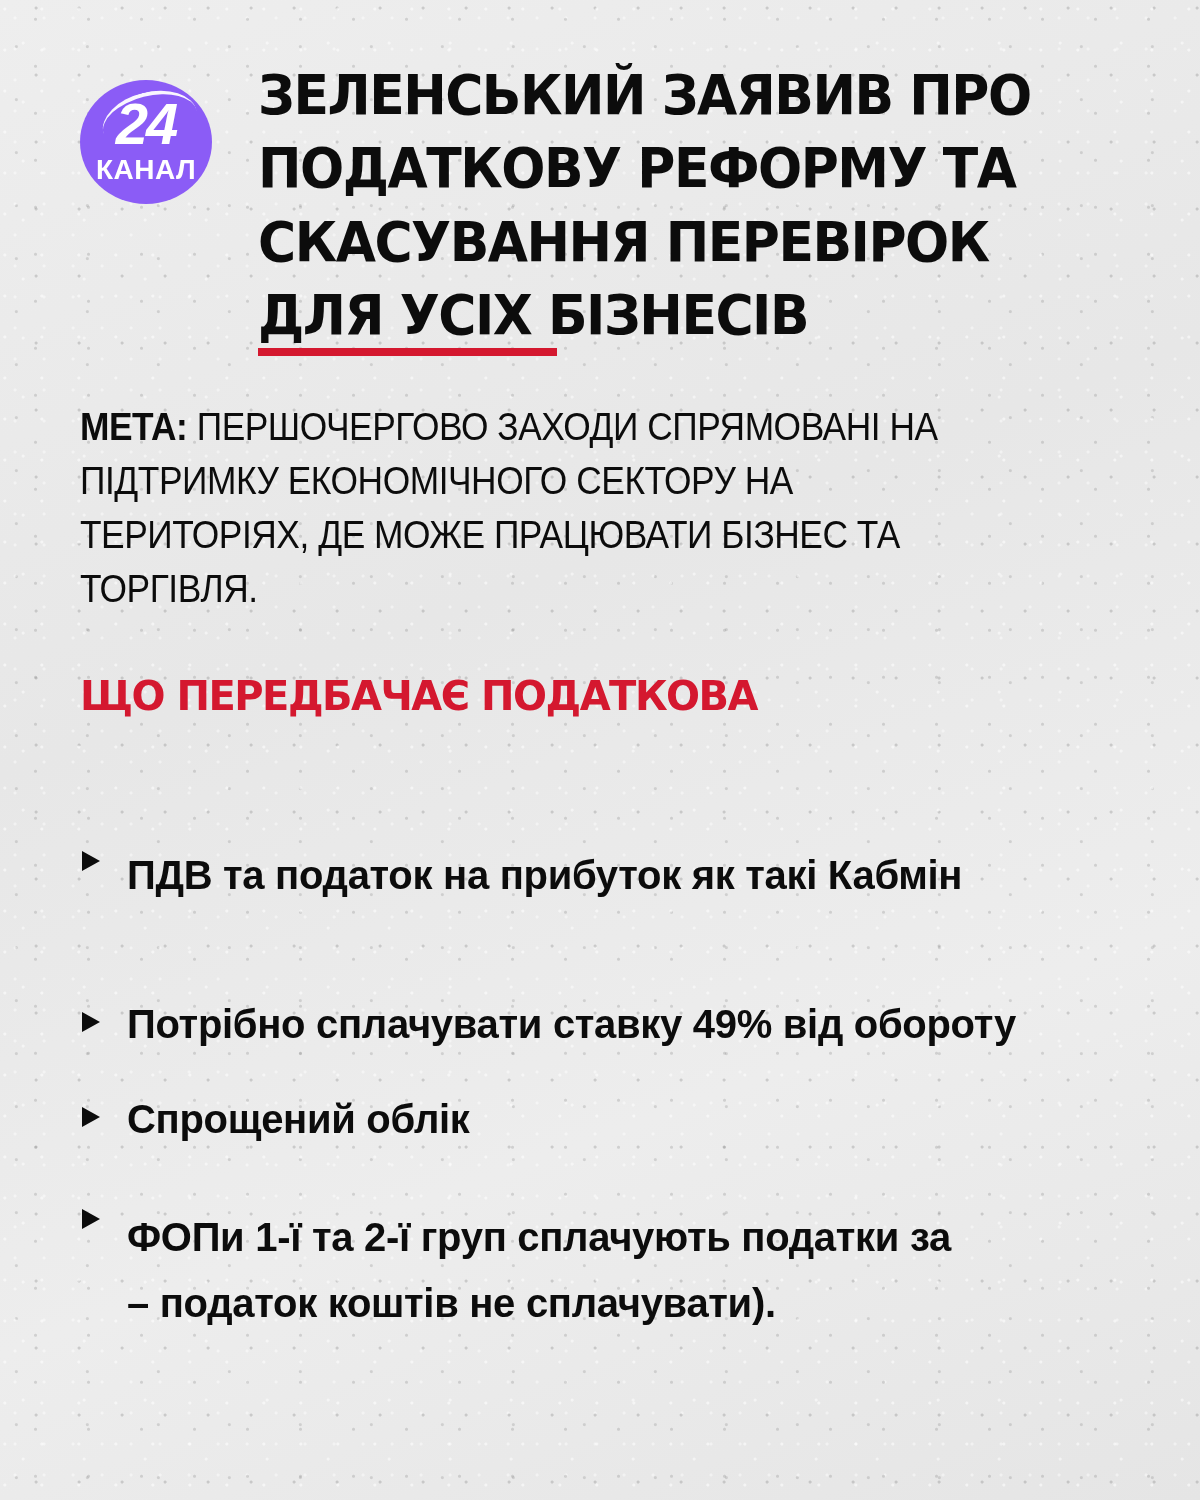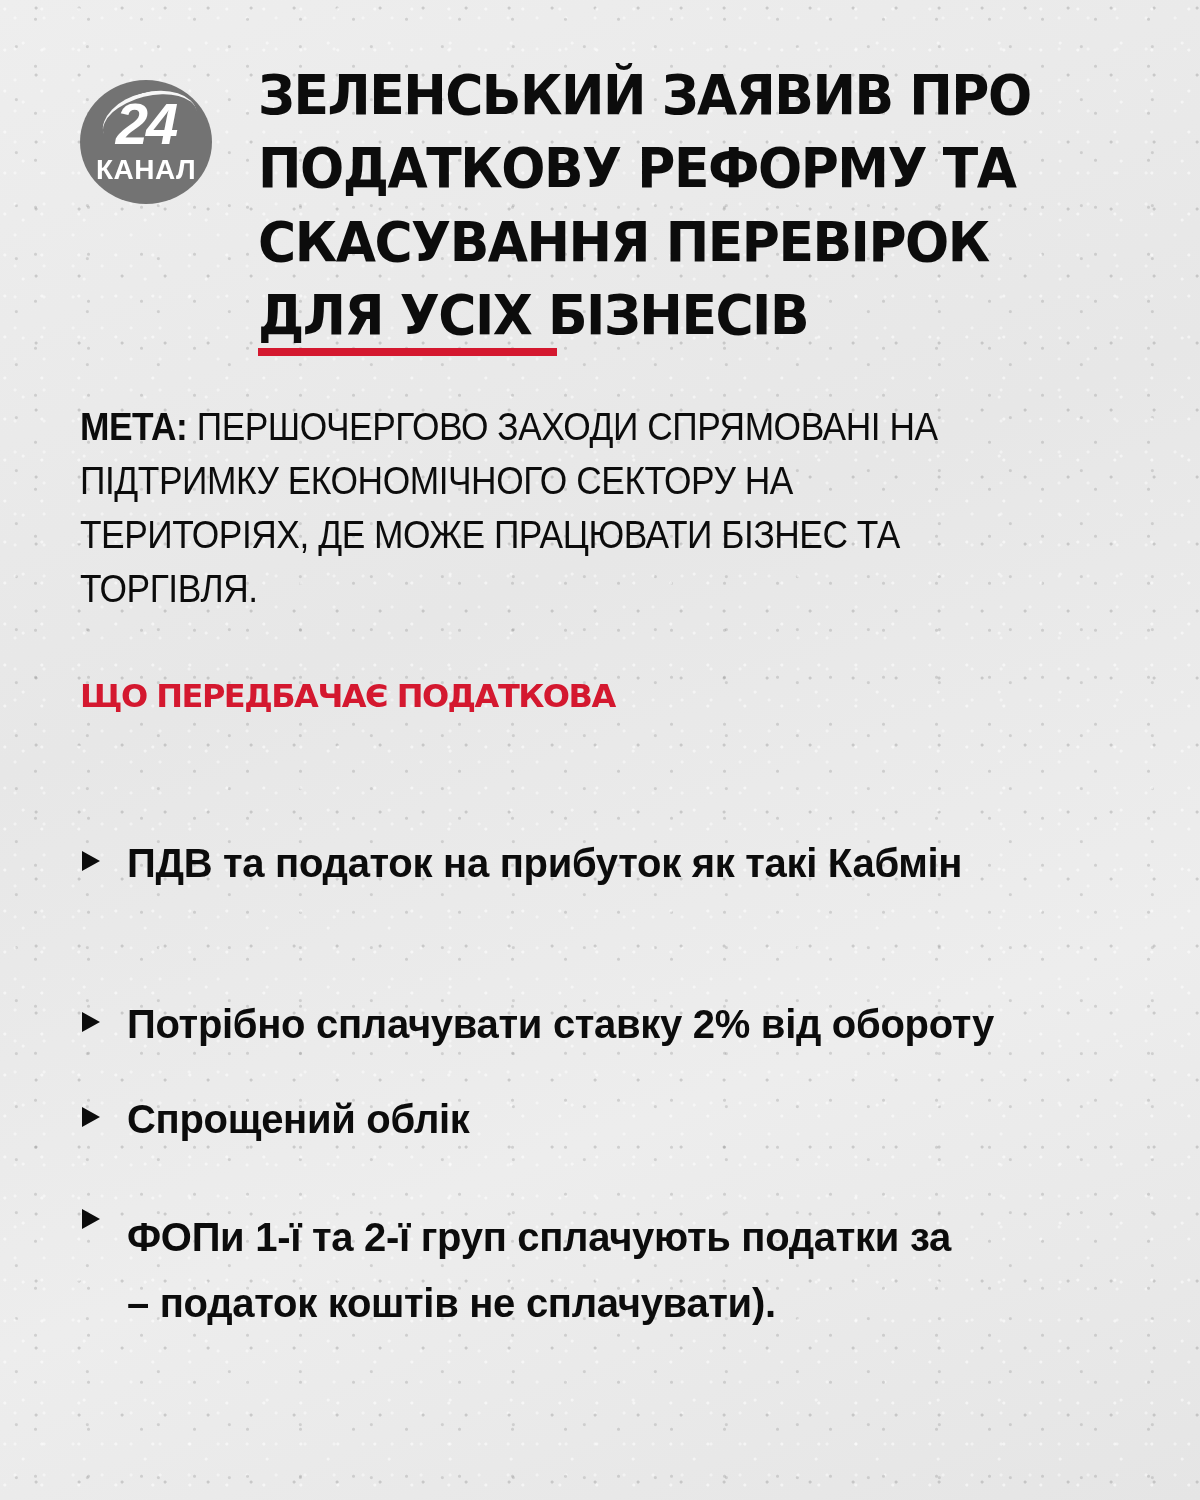--- a/index.html
+++ b/index.html
@@ -20,21 +20,21 @@
     font-family: "Liberation Sans", "DejaVu Sans", sans-serif;
     color: #0c0c0c;
   }
 
   
   .logo {
     position: absolute;
     left: 80px; top: 80px;
     width: 132px; height: 124px;
     border-radius: 50%;
-    background: #737373;
+    background: #8b5cf6;
     color: #fff;
     text-align: center;
   }
   .logo-swoosh {
     position: absolute;
     left: 22px; top: 12px;
     width: 96px; height: 60px;
     border-top: 4px solid #ffffff;
     border-radius: 50% 50% 0 0;
     transform: rotate(-14deg);
@@ -97,21 +97,21 @@
   .goal-label { font-weight: 700; }
 
   
   .subheading {
     position: absolute;
     left: 80px; top: 664px;
     width: 1000px;
     color: #d4182f;
     font-family: "DejaVu Sans", sans-serif;
     font-weight: 700;
-    font-size: 32px;
+    font-size: 40px;
     line-height: 64px;
     letter-spacing: -1.5px;
   }
   .subheading span { display: block; white-space: nowrap; }
 
   
   .bullets {
     position: absolute;
     left: 80px; top: 830px;
     width: 1080px;
@@ -166,28 +166,28 @@
   <span class="goal-line">ТОРГІВЛЯ.</span>
 </p>
 
 <h2 class="subheading">
   <span>ЩО ПЕРЕДБАЧАЄ ПОДАТКОВА</span>
 </h2>
 
 <ul class="bullets">
   <li class="bullet" style="top:0px">
     <span class="bullet-icon" style="top:21px"></span>
+    <div class="bullet-text" style="top:12px">
+      <span>ПДВ та податок на прибуток як такі Кабмін</span>
+    </div>
+  </li>
+  <li class="bullet" style="top:161px">
+    <span class="bullet-icon" style="top:21px"></span>
     <div class="bullet-text" style="top:0px">
-      <span>ПДВ та податок на прибуток як такі Кабмін</span>
-    </div>
-  </li>
-  <li class="bullet" style="top:161px">
-    <span class="bullet-icon" style="top:21px"></span>
-    <div class="bullet-text" style="top:0px">
-      <span>Потрібно сплачувати ставку 2% від обороту</span>
+      <span>Потрібно сплачувати ставку 49% від обороту</span>
     </div>
   </li>
   <li class="bullet" style="top:256px">
     <span class="bullet-icon" style="top:21px"></span>
     <div class="bullet-text" style="top:0px">
       <span>Спрощений облік</span>
     </div>
   </li>
   <li class="bullet" style="top:358px">
     <span class="bullet-icon" style="top:21px"></span>

